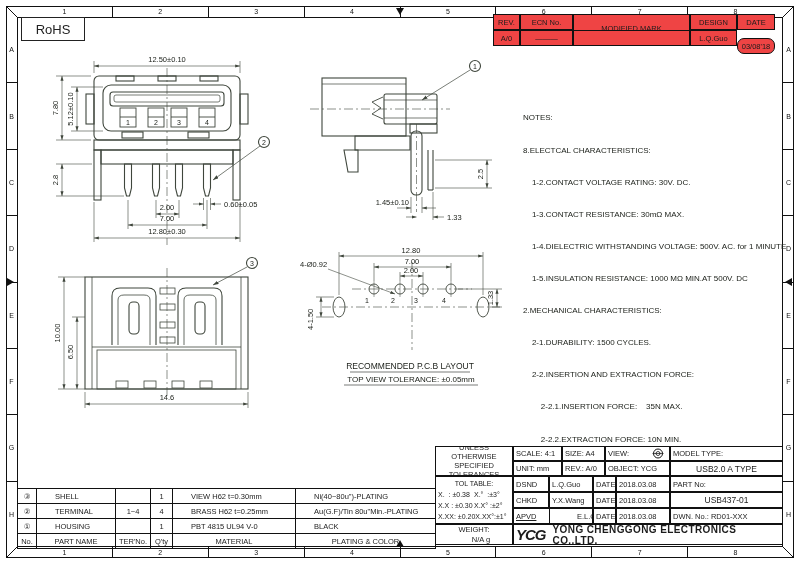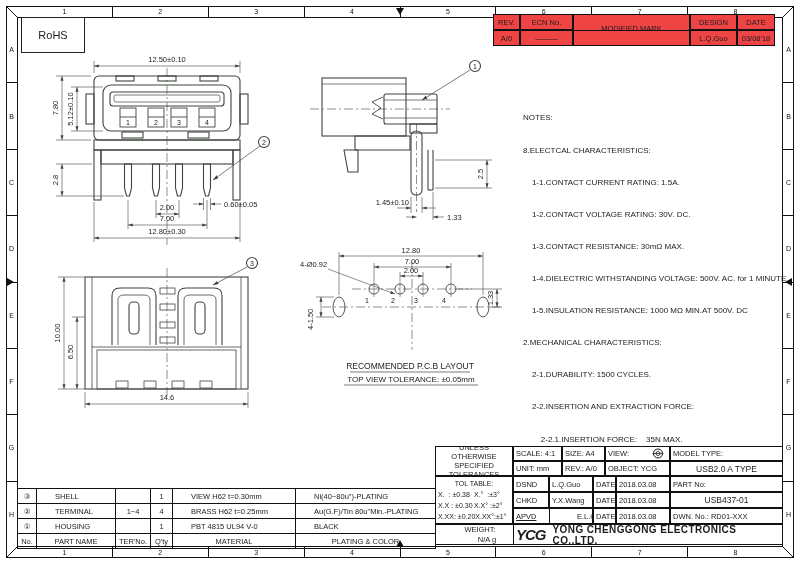--- a/index.html
+++ b/index.html
@@ -19,22 +19,22 @@
   .strip-top .cell,.strip-bottom .cell{border-right:1px solid #111;}
   .strip-top .cell:last-child,.strip-bottom .cell:last-child{border-right:none;}
   .strip-left .cell,.strip-right .cell{border-bottom:1px solid #111;}
   .strip-left .cell:last-child,.strip-right .cell:last-child{border-bottom:none;}
   .tri{width:0;height:0;position:absolute;}
   .tri-down{border-left:4px solid transparent;border-right:4px solid transparent;border-top:7px solid #111;}
   .tri-up{border-left:4px solid transparent;border-right:4px solid transparent;border-bottom:7px solid #111;}
   .tri-right{border-top:4px solid transparent;border-bottom:4px solid transparent;border-left:7px solid #111;}
   .tri-left{border-top:4px solid transparent;border-bottom:4px solid transparent;border-right:7px solid #111;}
   
-  .rohs{left:21px;top:17px;width:64px;height:36px;border:1.2px solid #222;background:#fff;
-        display:flex;align-items:center;justify-content:center;font-size:11px;color:#222;}
+  .rohs{left:21px;top:17px;width:64px;height:24px;border:1.2px solid #222;background:#fff;
+        display:flex;align-items:center;justify-content:center;font-size:13px;color:#222;}
   
   .rev-table{left:493px;top:14px;width:282px;height:32px;font-size:7.5px;}
   .rev-table .cell{position:absolute;border:1px solid #111;display:flex;align-items:center;justify-content:center;background:#ef4444;box-sizing:border-box;}
   
   .notes{left:523px;top:92px;width:258px;font-size:8px;line-height:10.7px;white-space:pre;color:#20241e;}
   
   .tblock{left:435px;top:446px;width:348px;height:99px;font-size:7.5px;}
   .tblock .cell{position:absolute;border:1px solid #111;background:#fff;box-sizing:border-box;
                 display:flex;align-items:center;padding:0 2px;overflow:hidden;}
   .tblock .ctr{justify-content:center;padding:0;}
@@ -359,27 +359,26 @@
   <div class="abs rev-table">
     <div class="cell" style="left:0;top:0;width:27px;height:16px;">REV.</div>
     <div class="cell" style="left:27px;top:0;width:53px;height:16px;">ECN No.</div>
     <div class="cell" style="left:80px;top:0;width:117px;height:29px;">MODIFIED MARK</div>
     <div class="cell" style="left:197px;top:0;width:47px;height:16px;">DESIGN</div>
     <div class="cell" style="left:244px;top:0;width:38px;height:16px;">DATE</div>
     <div class="cell" style="left:0;top:16px;width:27px;height:16px;">A/0</div>
     <div class="cell" style="left:27px;top:16px;width:53px;height:16px;">———</div>
     <div class="cell" style="left:80px;top:16px;width:117px;height:16px;"></div>
     <div class="cell" style="left:197px;top:16px;width:47px;height:16px;">L.Q.Guo</div>
-    <div class="cell" style="left:244px;top:16px;width:38px;height:16px;">03/08'18</div>
+    <div class="cell" style="left:244px;top:24px;width:38px;height:16px;border-radius:7px;">03/08'18</div>
   </div>
 
   <div class="abs notes">
     <div>NOTES:</div>
     <div>8.ELECTCAL CHARACTERISTICS:</div>
-    <div>    1-1.CONTACT CURRENT RATING: 1.5A.</div>
     <div>    1-2.CONTACT VOLTAGE RATING: 30V. DC.</div>
     <div>    1-3.CONTACT RESISTANCE: 30mΩ MAX.</div>
     <div>    1-4.DIELECTRIC WITHSTANDING VOLTAGE: 500V. AC. for 1 MINUTE</div>
     <div>    1-5.INSULATION RESISTANCE: 1000 MΩ MIN.AT 500V. DC</div>
     <div>2.MECHANICAL CHARACTERISTICS:</div>
     <div>    2-1.DURABILITY: 1500 CYCLES.</div>
     <div>    2-2.INSERTION AND EXTRACTION FORCE:</div>
     <div>        2-2.1.INSERTION FORCE:    35N MAX.</div>
     <div>        2-2.2.EXTRACTION FORCE: 10N MIN.</div>
     <div>3.ENVIRENMENT CHARACTERISTICS:</div>
@@ -438,21 +437,21 @@
     <div class="cell" style="left:158px;top:46px;width:23px;height:16px;">DATE</div>
     <div class="cell" style="left:181px;top:46px;width:54px;height:16px;">2018.03.08</div>
     <div class="cell ctr" style="left:235px;top:46px;width:113px;height:16px;font-size:8.5px;">USB437-01</div>
 
     <div class="cell" style="left:78px;top:62px;width:40px;height:16px;text-decoration:underline;">APVD</div>
     <div class="cell" style="left:114px;top:62px;width:44px;height:16px;padding-left:27px;">E.L.Gu</div>
     <div class="cell" style="left:158px;top:62px;width:23px;height:16px;">DATE</div>
     <div class="cell" style="left:181px;top:62px;width:54px;height:16px;">2018.03.08</div>
     <div class="cell" style="left:235px;top:62px;width:113px;height:16px;">DWN. No.: RD01-XXX</div>
 
-    <div class="cell weightcell" style="left:0;top:78px;width:90px;height:21px;">
+    <div class="cell weightcell" style="left:0;top:78px;width:78px;height:21px;">
       <span>WEIGHT:</span>
       <span class="weightval">N/A g</span>
     </div>
     <div class="cell companycell" style="left:78px;top:78px;width:270px;height:21px;">
       <span class="logo">YCG</span>
       <span>YONG CHENGGONG ELECTRONICS CO.,LTD.</span>
     </div>
   </div>
 
   <table class="abs ptable">

